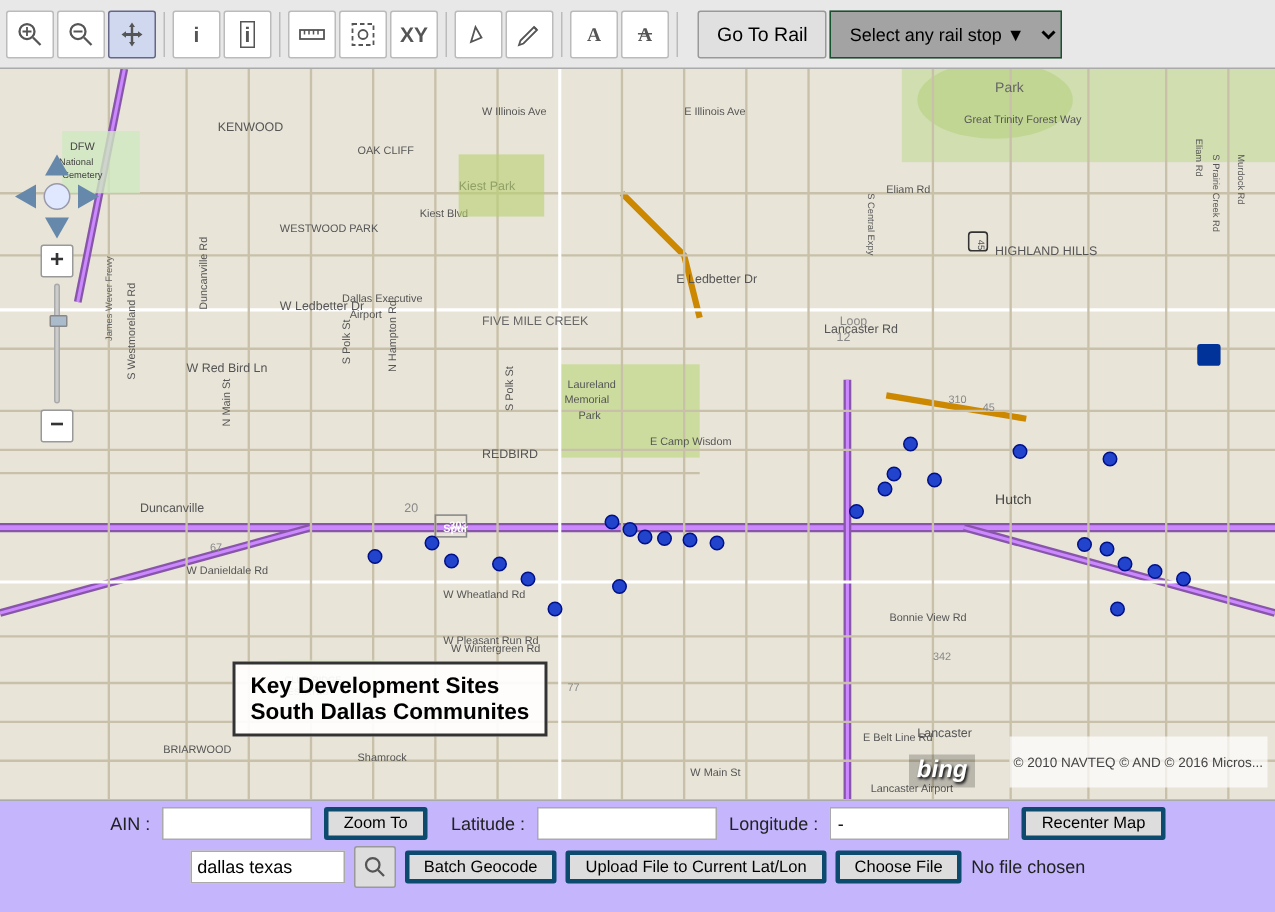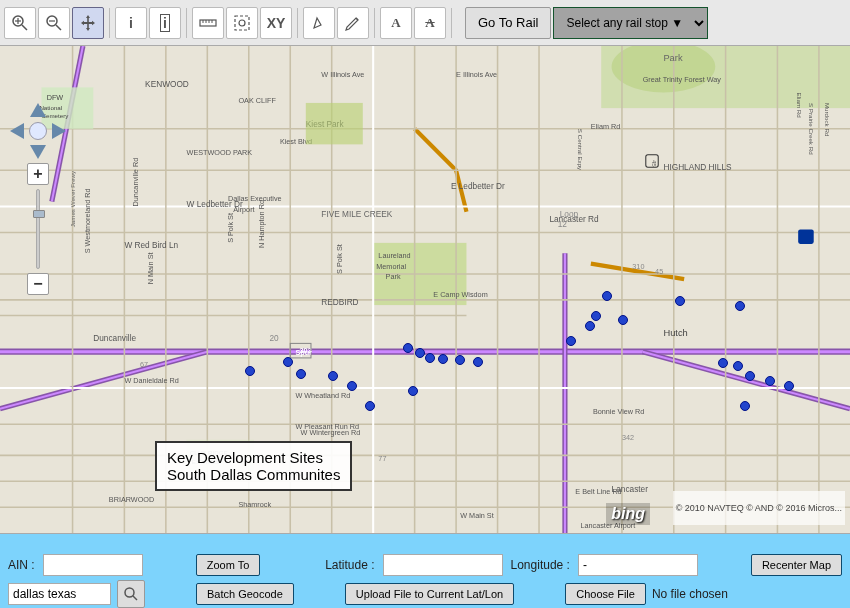--- a/index.html
+++ b/index.html
@@ -72,21 +72,21 @@
     }
     .zoom-slider-thumb {
       width: 12px; height: 8px; background: #aabbcc; border: 1px solid #888;
       border-radius: 1px; position: absolute; left: -4px; top: 20px; cursor: pointer;
     }
 
     
     .map-label {
       position: absolute; background: rgba(255,255,255,0.92);
       border: 2px solid #333; padding: 6px 10px; font-size: 15px;
-      font-weight: normal; z-index: 150; pointer-events: none;
+      font-weight: bold; z-index: 150; pointer-events: none;
       top: 395px; left: 155px;
     }
 
     
     .bing-logo {
       position: absolute; bottom: 8px; right: 200px; z-index: 150;
       font-size: 16px; color: #fff; font-style: italic; font-weight: bold;
       text-shadow: 1px 1px 2px #000;
       background: rgba(0,0,0,0.2); padding: 2px 5px;
     }
@@ -99,41 +99,41 @@
     
     .map-dot {
       position: absolute; width: 10px; height: 10px;
       background: #2244cc; border: 1px solid #001188; border-radius: 50%;
       transform: translate(-50%, -50%); z-index: 140;
     }
 
     
     #bottom-bar {
       position: absolute; bottom: 0; left: 0; right: 0; height: 75px;
-      background: #7dd3fc; border-top: 1px solid #aaa; padding: 16px 8px;
-      display: flex; flex-direction: column; gap: 4px;
+      background: #c4b5fd; border-top: 1px solid #aaa; padding: 0 8px;
+      display: flex; flex-direction: column; gap: 4px; align-items: center;
     }
     .bottom-row1 {
       display: flex; align-items: center; gap: 8px; padding-top: 4px;
     }
     .bottom-row2 {
       display: flex; align-items: center; gap: 6px;
     }
     .field-label { font-size: 12px; color: #222; white-space: nowrap; }
     .text-input {
       height: 22px; border: 1px solid #aaa; background: #fff;
       padding: 0 4px; font-size: 12px;
     }
     .ain-input { width: 100px; }
     .lat-input { width: 120px; }
     .lon-input { width: 120px; }
     .search-input { width: 103px; }
     .action-btn {
-      height: 22px; padding: 0 10px; background: #ddd; border: 1px solid #0c4a6e;
-      cursor: pointer; font-size: 11px; white-space: nowrap; border-radius: 2px; margin-left: 45px;
+      height: 22px; padding: 0 10px; background: #ddd; border: 3px solid #0c4a6e;
+      cursor: pointer; font-size: 11px; white-space: nowrap; border-radius: 2px;
     }
     .search-icon-btn {
       width: 28px; height: 28px; background: #ddd; border: 1px solid #999;
       cursor: pointer; display: flex; align-items: center; justify-content: center;
       border-radius: 2px; font-size: 14px;
     }
   </style>
 </head>
 <body>
 

